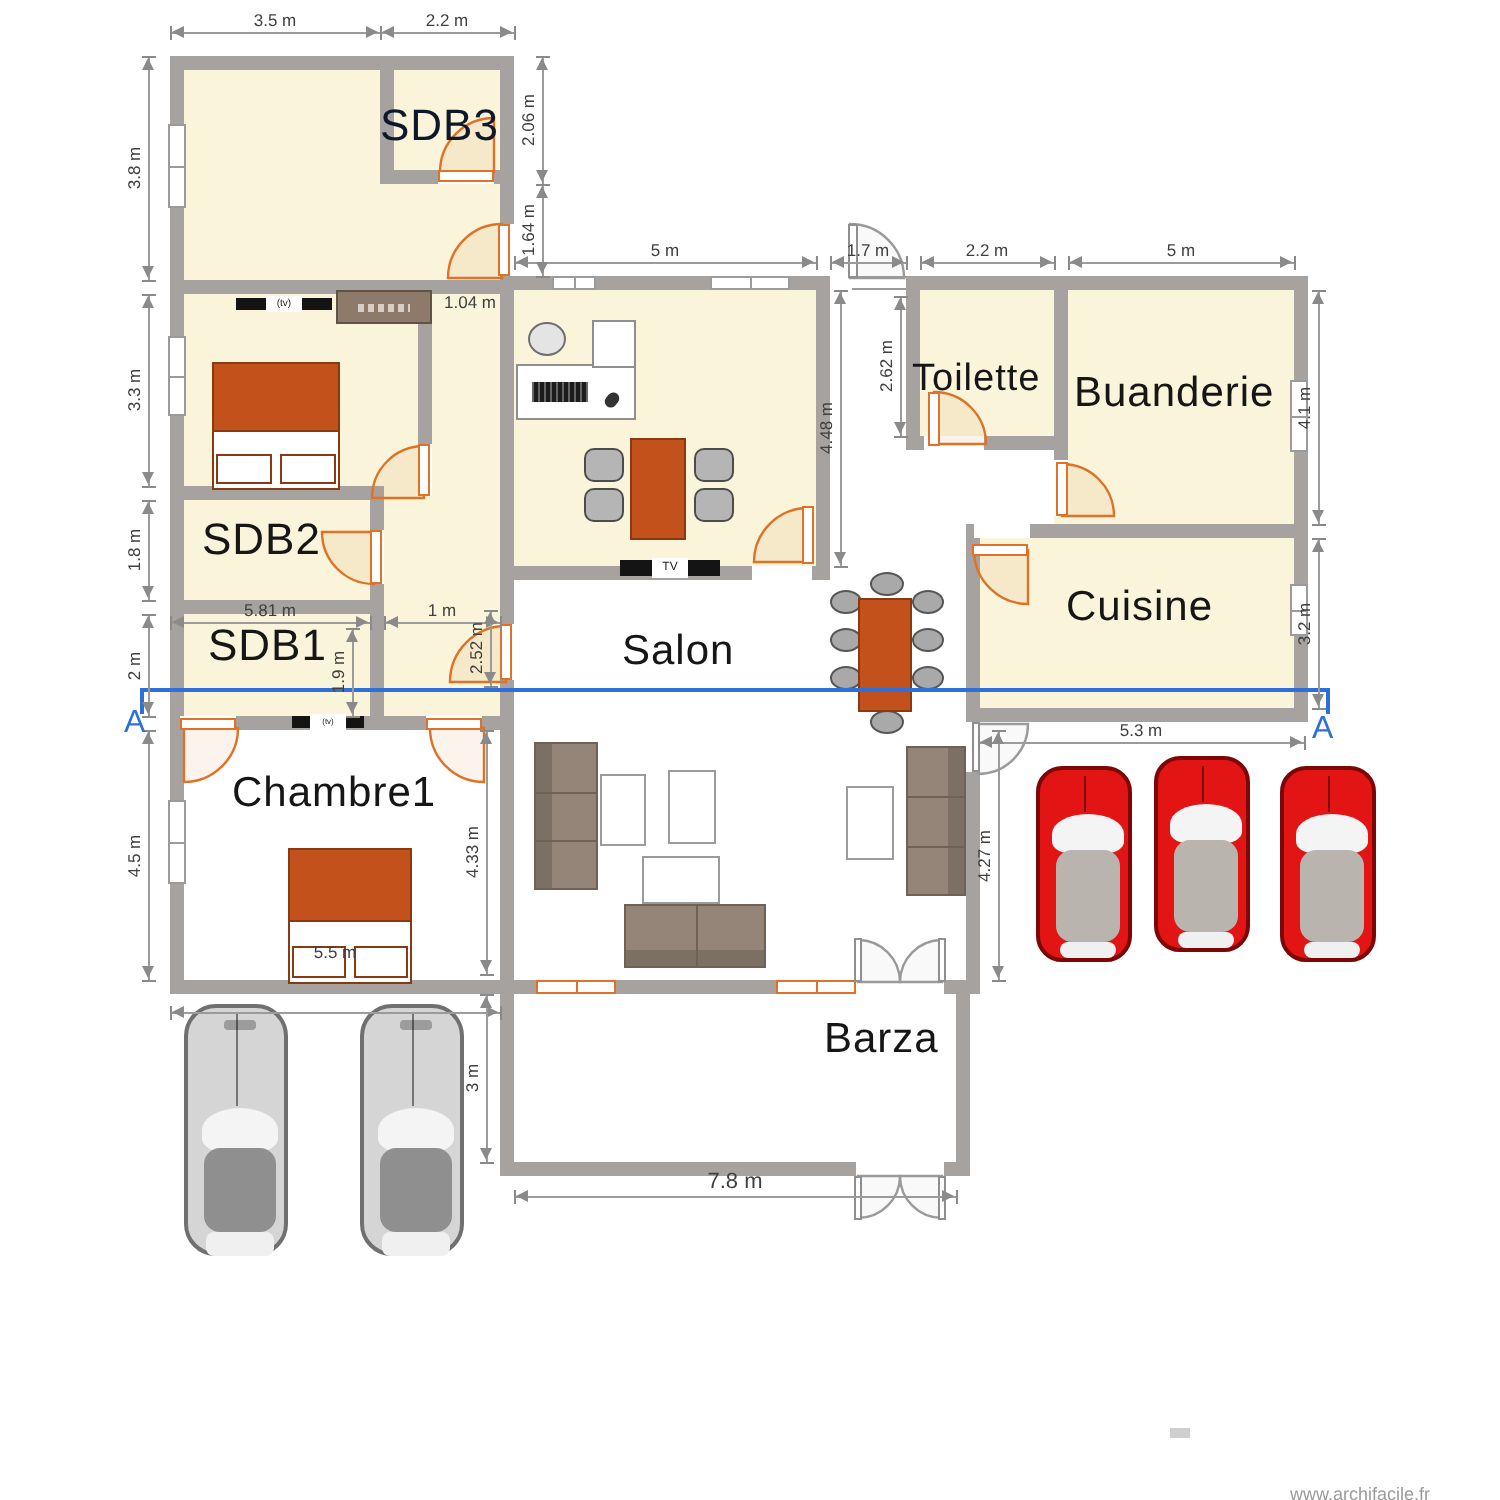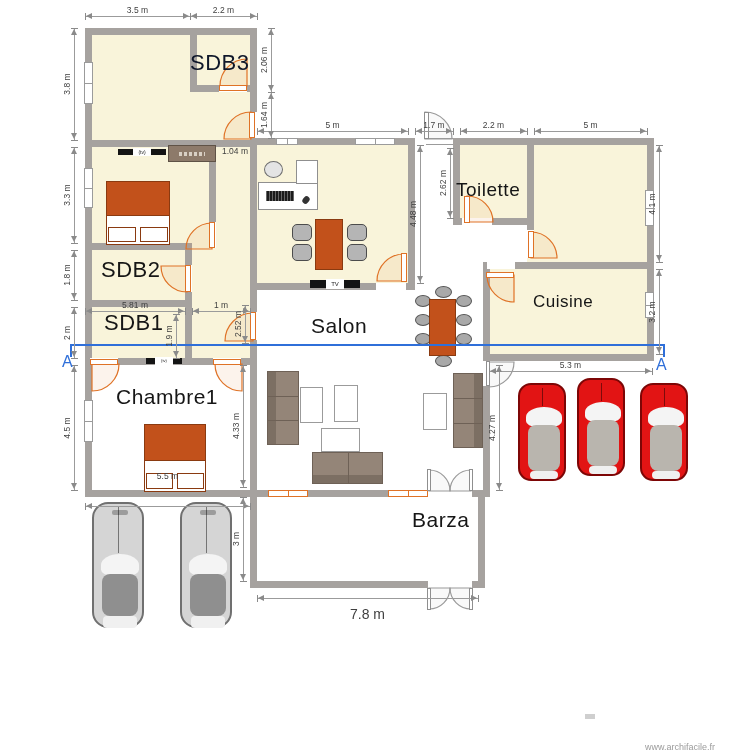--- a/index.html
+++ b/index.html
@@ -274,21 +274,21 @@
     <div class="abs" style="left: 85px; top: 503px; width: 1px; height: 7px; background: rgb(138, 138, 138); z-index: 7;"></div>
     <div class="abs" style="left: 250px; top: 503px; width: 1px; height: 7px; background: rgb(138, 138, 138); z-index: 7;"></div>
     <div class="abs" style="left: 86px; top: 503px; width: 0px; height: 0px; z-index: 7; border-top: 3px solid transparent; border-bottom: 3px solid transparent; border-right: 6px solid rgb(138, 138, 138);"></div>
     <div class="abs" style="left: 243px; top: 503px; width: 0px; height: 0px; z-index: 7; border-top: 3px solid transparent; border-bottom: 3px solid transparent; border-left: 6px solid rgb(138, 138, 138);"></div>
     <div class="abs" style="left: 167.5px; top: 481px; transform: translate(-50%, -100%); font-size: 8.5px; color: rgb(63, 63, 63); z-index: 7; white-space: nowrap;">5.5 m</div>
     <div class="abs" style="left: 257px; top: 598px; width: 221px; height: 1px; background: rgb(155, 155, 155); z-index: 7;"></div>
     <div class="abs" style="left: 257px; top: 595px; width: 1px; height: 7px; background: rgb(138, 138, 138); z-index: 7;"></div>
     <div class="abs" style="left: 478px; top: 595px; width: 1px; height: 7px; background: rgb(138, 138, 138); z-index: 7;"></div>
     <div class="abs" style="left: 258px; top: 595px; width: 0px; height: 0px; z-index: 7; border-top: 3px solid transparent; border-bottom: 3px solid transparent; border-right: 6px solid rgb(138, 138, 138);"></div>
     <div class="abs" style="left: 471px; top: 595px; width: 0px; height: 0px; z-index: 7; border-top: 3px solid transparent; border-bottom: 3px solid transparent; border-left: 6px solid rgb(138, 138, 138);"></div>
-    <div class="abs" style="left: 367.5px; top: 597px; transform: translate(-50%, -100%); font-size: 14px; color: rgb(63, 63, 63); z-index: 7; white-space: nowrap; margin-top: 25px;">7.8 m</div>
+    <div class="abs" style="left: 367.5px; top: 597px; transform: translate(-50%, -100%); font-size: 11px; color: rgb(63, 63, 63); z-index: 7; white-space: nowrap;">7.8 m</div>
     <div class="abs" style="left: 74px; top: 28px; width: 1px; height: 112px; background: rgb(155, 155, 155); z-index: 7;"></div>
     <div class="abs" style="left: 71px; top: 28px; width: 7px; height: 1px; background: rgb(138, 138, 138); z-index: 7;"></div>
     <div class="abs" style="left: 71px; top: 140px; width: 7px; height: 1px; background: rgb(138, 138, 138); z-index: 7;"></div>
     <div class="abs" style="left: 71px; top: 29px; width: 0px; height: 0px; z-index: 7; border-left: 3px solid transparent; border-right: 3px solid transparent; border-bottom: 6px solid rgb(138, 138, 138);"></div>
     <div class="abs" style="left: 71px; top: 133px; width: 0px; height: 0px; z-index: 7; border-left: 3px solid transparent; border-right: 3px solid transparent; border-top: 6px solid rgb(138, 138, 138);"></div>
     <div class="abs" style="left: 67px; top: 84px; transform: translate(-50%, -50%) rotate(-90deg); font-size: 8.5px; color: rgb(63, 63, 63); z-index: 7; white-space: nowrap;">3.8 m</div>
     <div class="abs" style="left: 74px; top: 147px; width: 1px; height: 96px; background: rgb(155, 155, 155); z-index: 7;"></div>
     <div class="abs" style="left: 71px; top: 147px; width: 7px; height: 1px; background: rgb(138, 138, 138); z-index: 7;"></div>
     <div class="abs" style="left: 71px; top: 243px; width: 7px; height: 1px; background: rgb(138, 138, 138); z-index: 7;"></div>
     <div class="abs" style="left: 71px; top: 148px; width: 0px; height: 0px; z-index: 7; border-left: 3px solid transparent; border-right: 3px solid transparent; border-bottom: 6px solid rgb(138, 138, 138);"></div>
@@ -378,21 +378,22 @@
     <div class="abs" style="left: 240px; top: 498px; width: 0px; height: 0px; z-index: 7; border-left: 3px solid transparent; border-right: 3px solid transparent; border-bottom: 6px solid rgb(138, 138, 138);"></div>
     <div class="abs" style="left: 240px; top: 574px; width: 0px; height: 0px; z-index: 7; border-left: 3px solid transparent; border-right: 3px solid transparent; border-top: 6px solid rgb(138, 138, 138);"></div>
     <div class="abs" style="left: 236px; top: 539px; transform: translate(-50%, -50%) rotate(-90deg); font-size: 8.5px; color: rgb(63, 63, 63); z-index: 7; white-space: nowrap;">3 m</div>
     <div class="abs" style="left: 222px; top: 146px; font-size: 8.5px; color: rgb(63, 63, 63); z-index: 7; white-space: nowrap;">1.04 m</div>
     <div class="abs" style="left: 190px; top: 50px; font-size: 22px; color: #0f172a; z-index: 8; white-space: nowrap; letter-spacing: 0.5px;">SDB3</div>
     <div class="abs" style="left: 101px; top: 257px; font-size: 22px; color: rgb(22, 22, 22); z-index: 8; white-space: nowrap; letter-spacing: 0.5px;">SDB2</div>
     <div class="abs" style="left: 104px; top: 310px; font-size: 22px; color: rgb(22, 22, 22); z-index: 8; white-space: nowrap; letter-spacing: 0.5px;">SDB1</div>
     <div class="abs" style="left: 116px; top: 385px; font-size: 21px; color: rgb(22, 22, 22); z-index: 8; white-space: nowrap; letter-spacing: 0.5px;">Chambre1</div>
     <div class="abs" style="left: 311px; top: 314px; font-size: 21px; color: rgb(22, 22, 22); z-index: 8; white-space: nowrap; letter-spacing: 0.5px;">Salon</div>
     <div class="abs" style="left: 456px; top: 179px; font-size: 19px; color: rgb(22, 22, 22); z-index: 8; white-space: nowrap; letter-spacing: 0.5px;">Toilette</div>
-    <div class="abs" style="left: 533px; top: 292px; font-size: 17px; color: rgb(22, 22, 22); z-index: 8; white-space: nowrap; letter-spacing: 0.5px; text-align: right;">Cuisine</div>
+    <div class="abs" style="left: 537px; top: 185px; font-size: 21px; color: rgb(22, 22, 22); z-index: 8; white-space: nowrap; letter-spacing: 0.5px;">Buanderie</div>
+    <div class="abs" style="left: 533px; top: 292px; font-size: 21px; color: rgb(22, 22, 22); z-index: 8; white-space: nowrap; letter-spacing: 0.5px; text-align: right;">Cuisine</div>
     <div class="abs" style="left: 412px; top: 508px; font-size: 21px; color: rgb(22, 22, 22); z-index: 8; white-space: nowrap; letter-spacing: 0.5px;">Barza</div>
     <div class="abs" style="left: 71px; top: 344px; width: 593px; height: 2px; background: rgb(47, 111, 217); z-index: 6;"></div>
     <div class="abs" style="left: 70px; top: 344px; width: 2px; height: 13px; background: rgb(47, 111, 217); z-index: 6;"></div>
     <div class="abs" style="left: 663px; top: 344px; width: 2px; height: 13px; background: rgb(47, 111, 217); z-index: 6;"></div>
     <div class="abs" style="left: 62px; top: 353px; font-size: 16px; color: rgb(47, 111, 217); z-index: 8;">A</div>
     <div class="abs" style="left: 656px; top: 356px; font-size: 16px; color: rgb(47, 111, 217); z-index: 8;">A</div>
     <div class="abs" style="left: 585px; top: 714px; width: 10px; height: 5px; background: rgb(207, 207, 207); z-index: 4;"></div>
   </div>
 
 </body></html>

